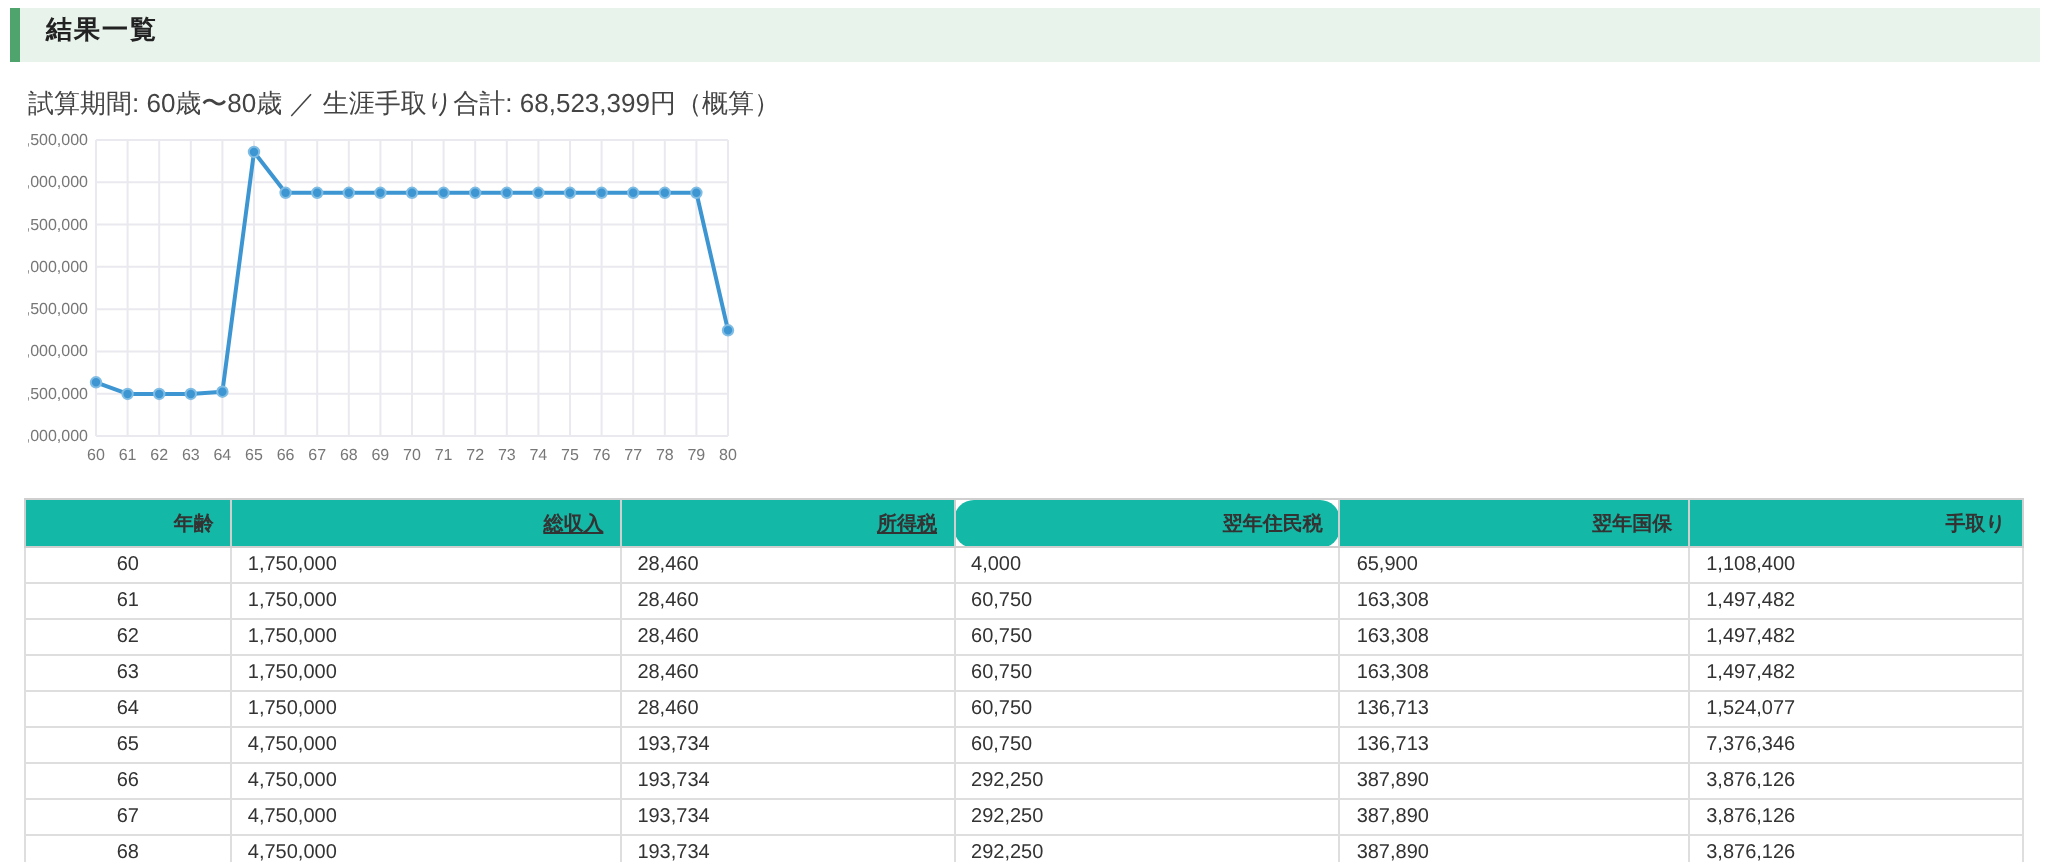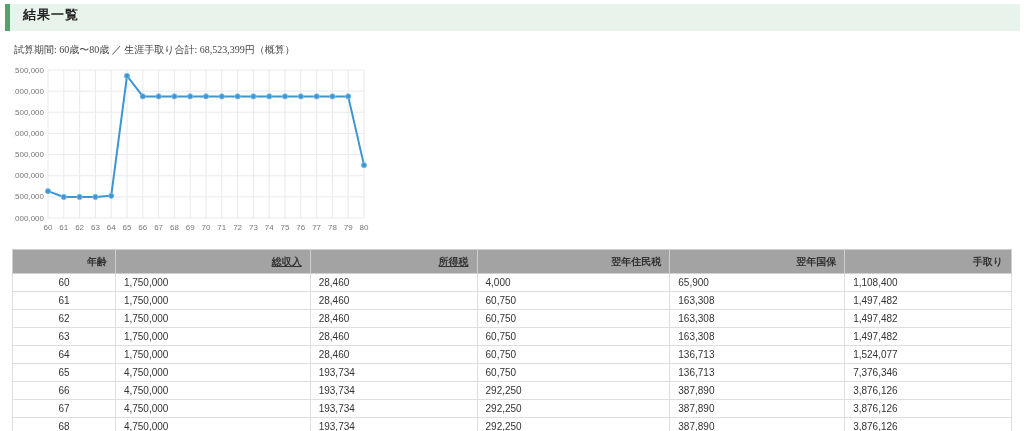--- a/index.html
+++ b/index.html
@@ -20,42 +20,41 @@
     align-items: flex-end;
   }
   .title-bar h1 {
     font-size: 13px;
     font-weight: bold;
     color: #222;
     letter-spacing: 1px;
   }
   .subtitle {
     margin: 12px 0 0 14px;
-    font-size: 10px;
+    font-size: 13px;
     color: #444;
-    font-family: Liberation Serif, serif;
   }
   .chart-wrap {
     position: absolute;
     left: 14px;
     top: 60px;
     width: 360px;
     height: 180px;
   }
   .results-table {
     position: absolute;
     left: 12px;
     top: 249px;
     width: 1000px;
     border-collapse: collapse;
     font-size: 10px;
     table-layout: fixed;
   }
   .results-table th {
-    background: #a3a3a3;
+    background: #14b8a6;
     border: 1px solid #cfcfcf;
     font-weight: bold;
     color: #333;
     text-align: right;
     padding: 5px 8px 4px 8px;
     height: 20px;
   }
   .results-table td {
     border: 1px solid #dedede;
     padding: 3px 8px;
@@ -159,21 +158,21 @@
       <circle cx="350" cy="105.14285714285715" r="2.6" fill="#3d96d2" stroke="#7fbce4" stroke-width="1"></circle>
     </svg>
 </div>
 
 <table class="results-table">
   <thead>
     <tr id="table-head-row">
         <th style="width: 10.3%;">年齢</th>
         <th style="width: 19.5%; text-decoration: underline;">総収入</th>
         <th style="width: 16.7%; text-decoration: underline;">所得税</th>
-        <th style="width: 19.3%;">翌年住民税</th>
+        <th style="width: 19.3%; border-radius: 10px;">翌年住民税</th>
         <th style="width: 17.5%; font-family: Liberation Serif, serif;">翌年国保</th>
         <th style="width: 16.7%;">手取り</th>
       </tr>
   </thead>
   <tbody id="table-body">
       <tr>
         <td class="age-cell">60</td>
         <td>1,750,000</td>
         <td>28,460</td>
         <td>4,000</td>

